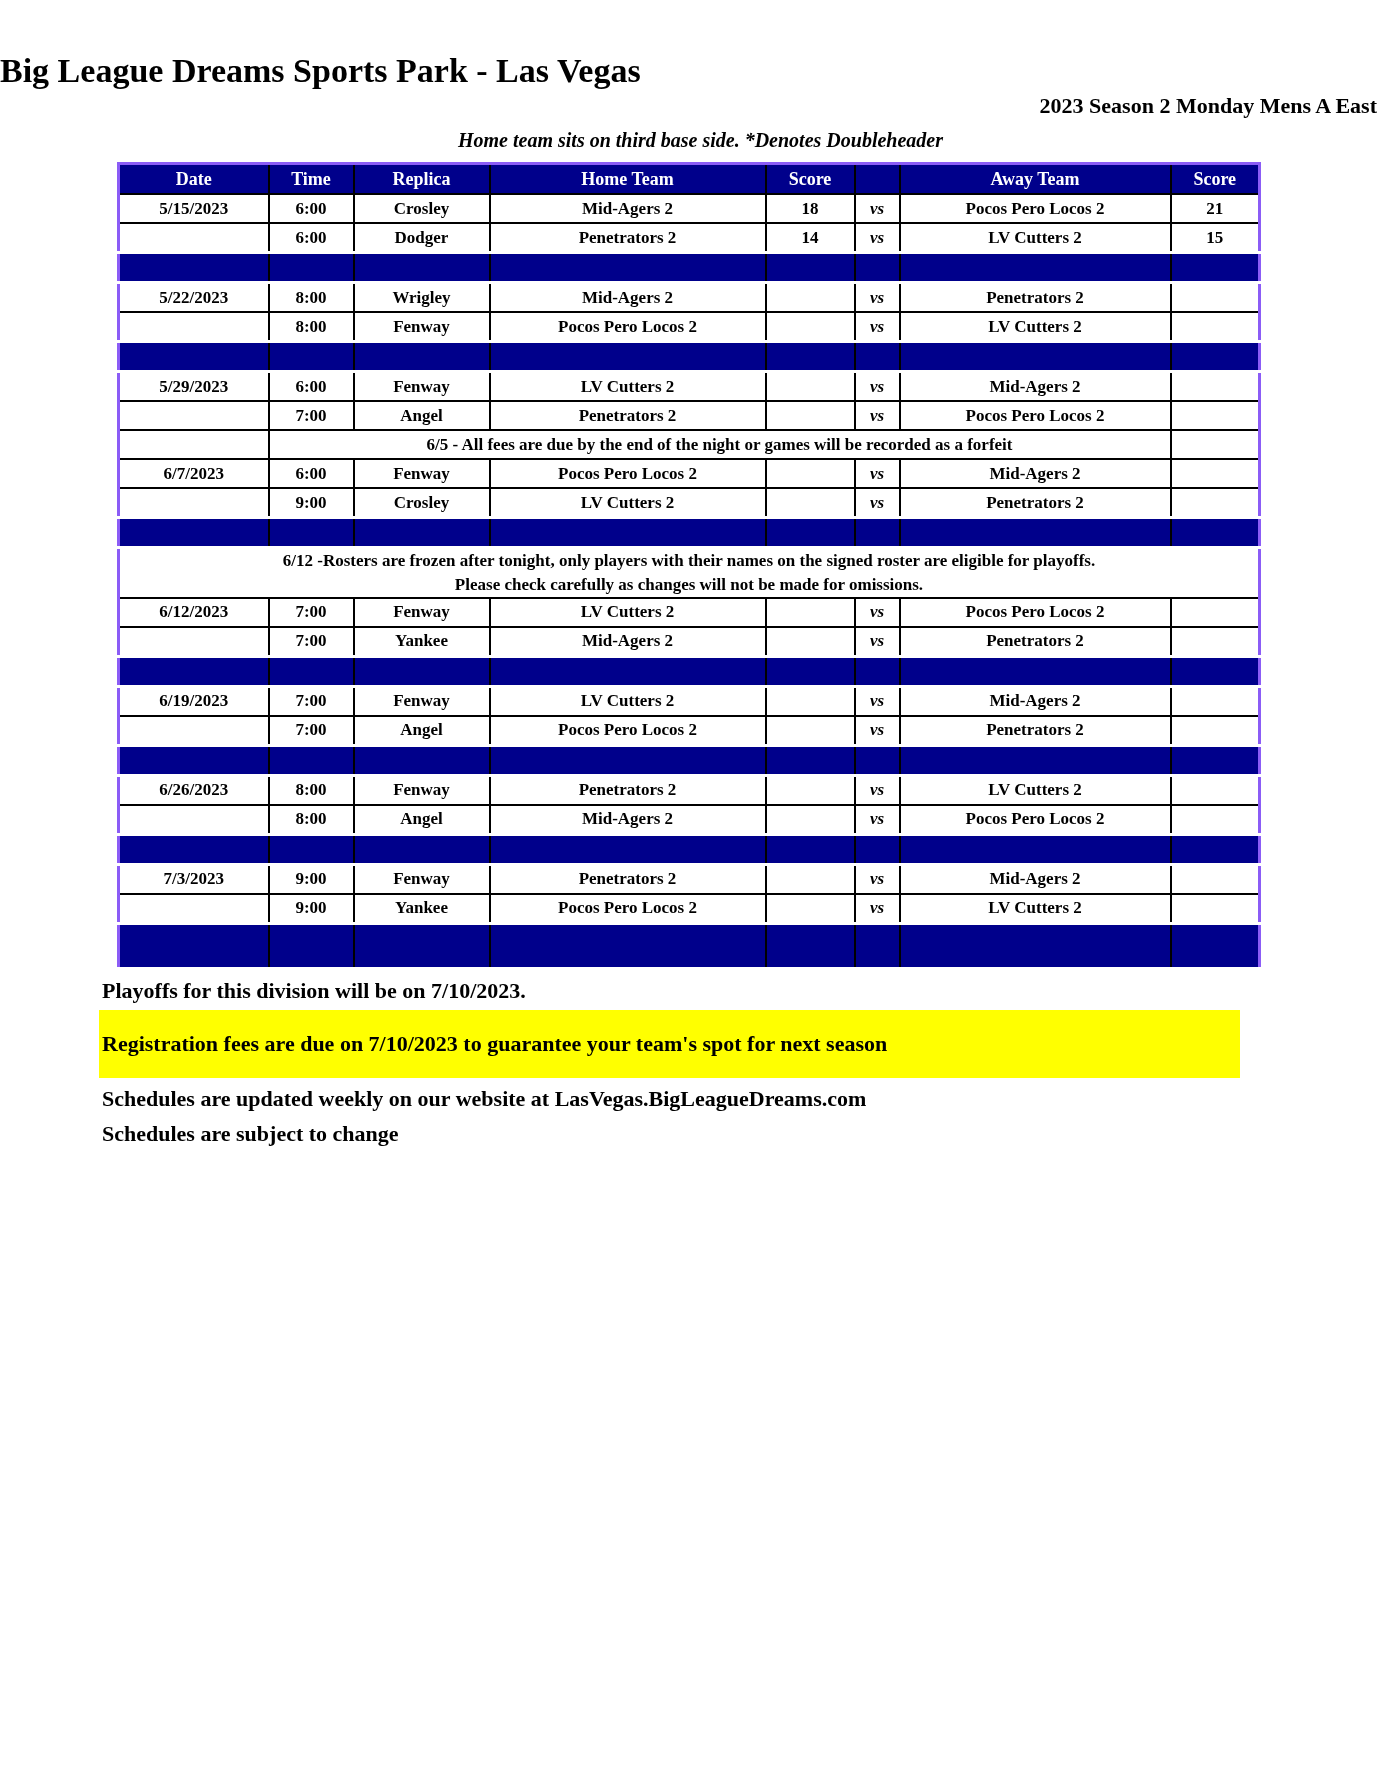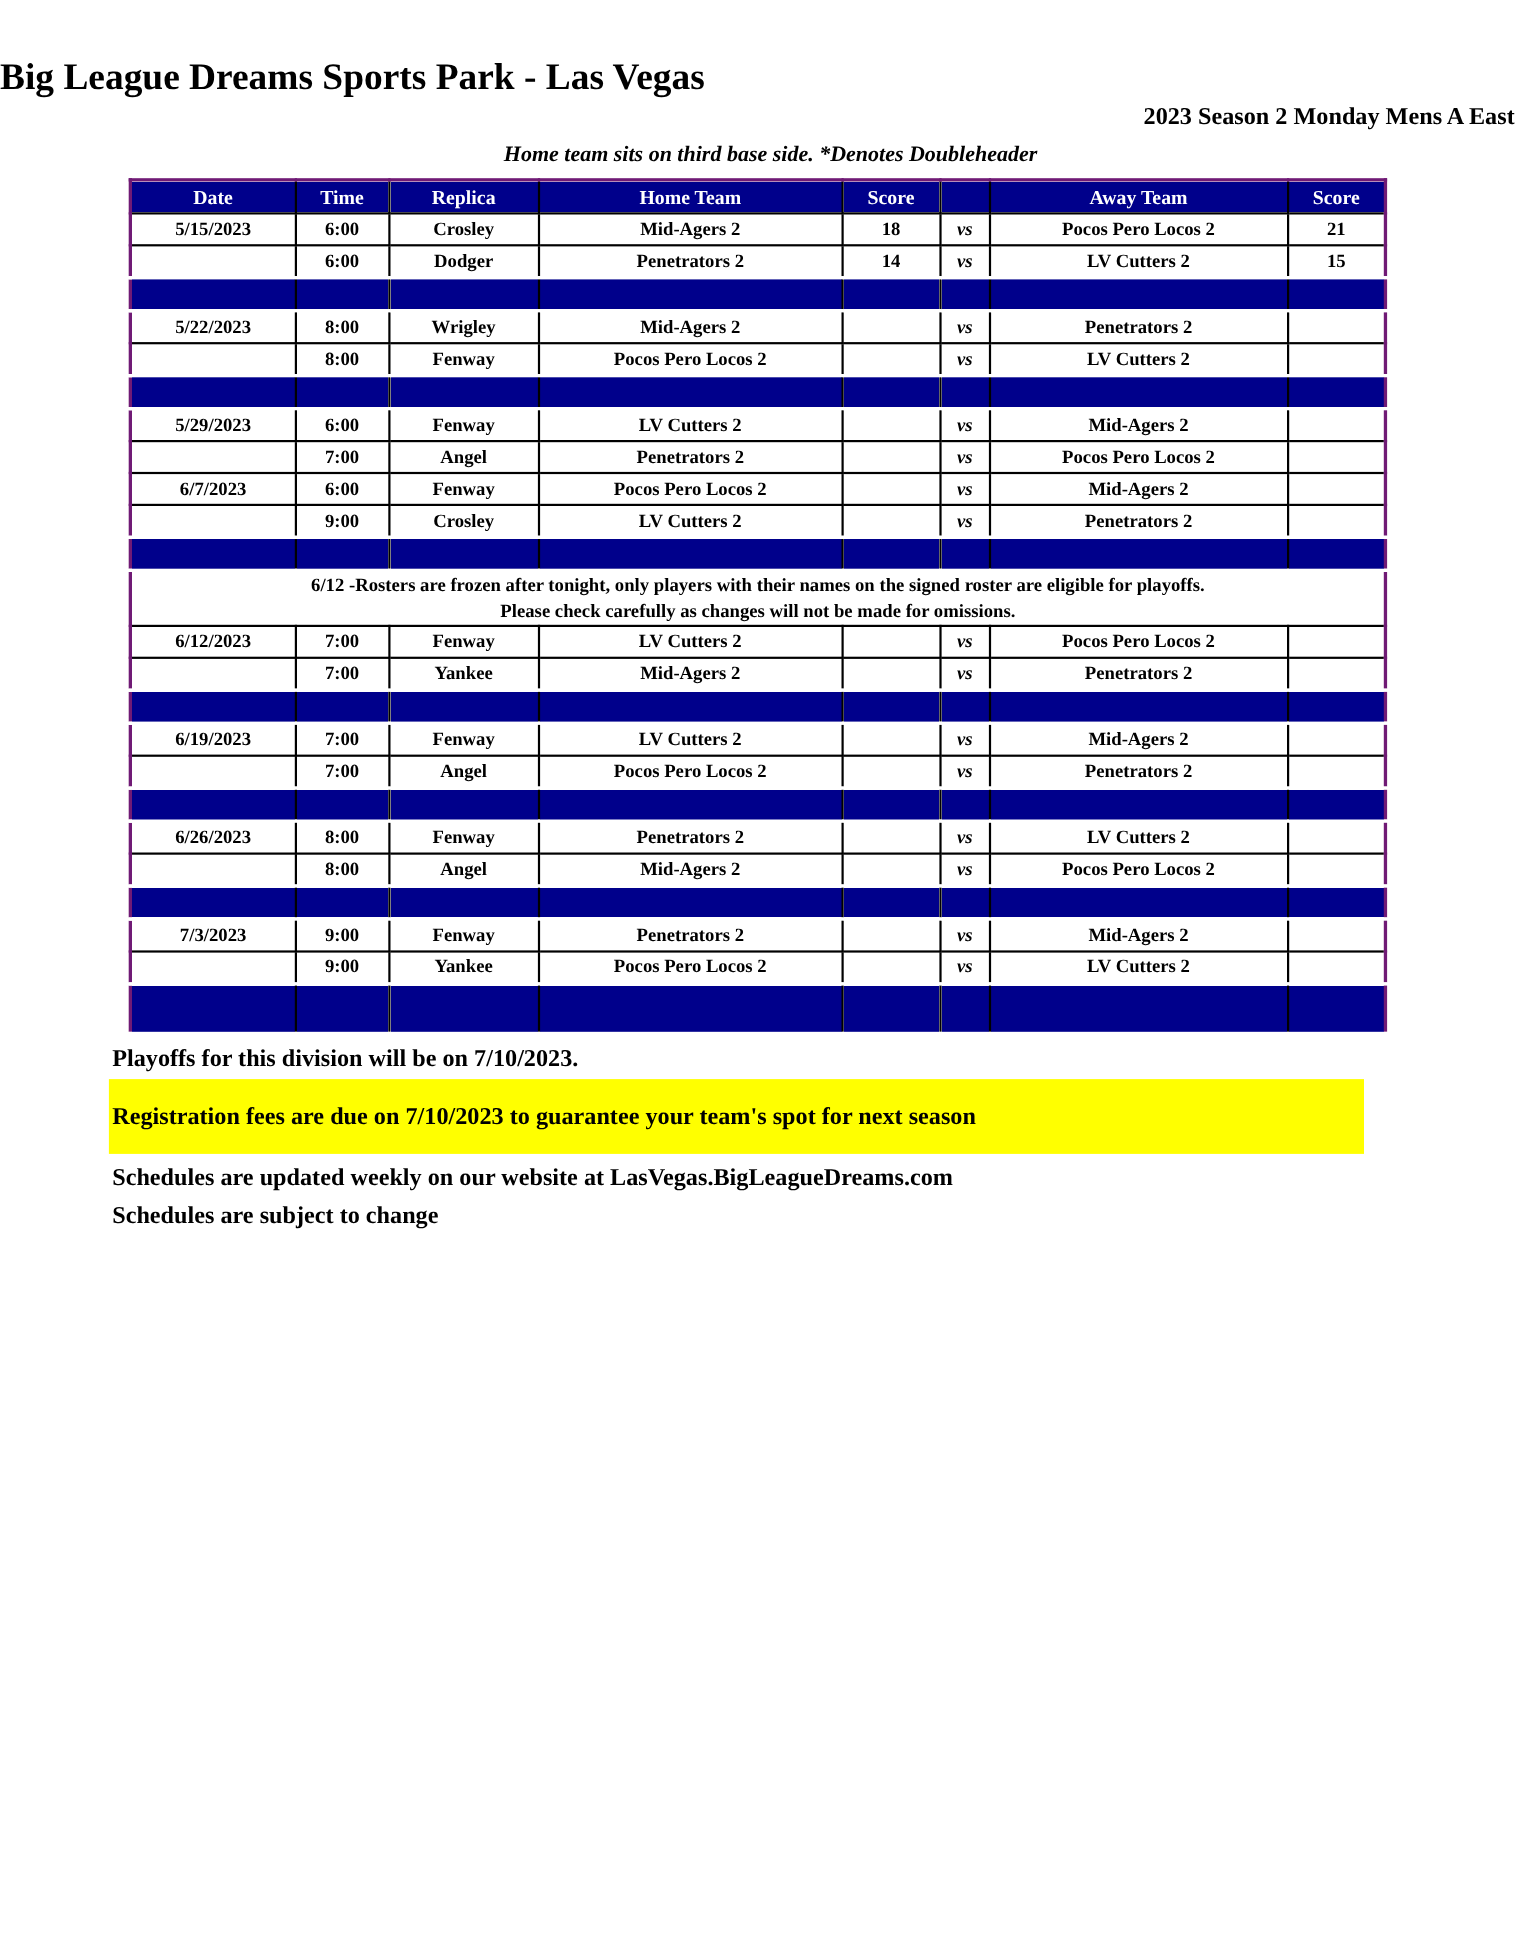--- a/index.html
+++ b/index.html
@@ -14,21 +14,21 @@
   }
   .subtitle {
     text-align:right; font-size:22px; font-weight:bold; margin-top:3px;
   }
   .field-note {
     text-align:center; font-size:20px; font-weight:bold; font-style:italic; margin-top:10px;margin-left:24px;
   }
   table.sched {
     border-collapse:collapse; table-layout:fixed;
     width:1141px; margin:10px 0 0 117px;
-    border:3px solid #701a75;
+    border:3px solid #8b5cf6;
   }
   table.sched th, table.sched td {
     border:2px solid #000; padding:0; text-align:center;
     font-weight:bold; overflow:hidden; white-space:nowrap;
   }
   table.sched th {
     background:#00008B; color:#fff; font-size:18px; height:28px; font-weight:bold;
   }
   table.sched td { background:#fff; color:#000; font-size:17px; height:27px; }
   td.vs-cell { font-style:italic; font-size:16px;margin-left:26px; }
@@ -160,20 +160,25 @@
           <td></td>
           <td>7:00</td>
           <td>Angel</td>
           <td>Penetrators 2</td>
           <td></td>
           <td class="vs-cell">vs</td>
           <td>Pocos Pero Locos 2</td>
           <td></td>
         </tr>
         <tr>
+          <td class="note-blue"></td>
+          <td class="note-blue" colspan="6">6/5 - All fees are due by the end of the night or games will be recorded as a forfeit</td>
+          <td class="note-blue"></td>
+        </tr>
+        <tr>
           <td>6/7/2023</td>
           <td>6:00</td>
           <td>Fenway</td>
           <td>Pocos Pero Locos 2</td>
           <td></td>
           <td class="vs-cell">vs</td>
           <td>Mid-Agers 2</td>
           <td></td>
         </tr>
         <tr>

